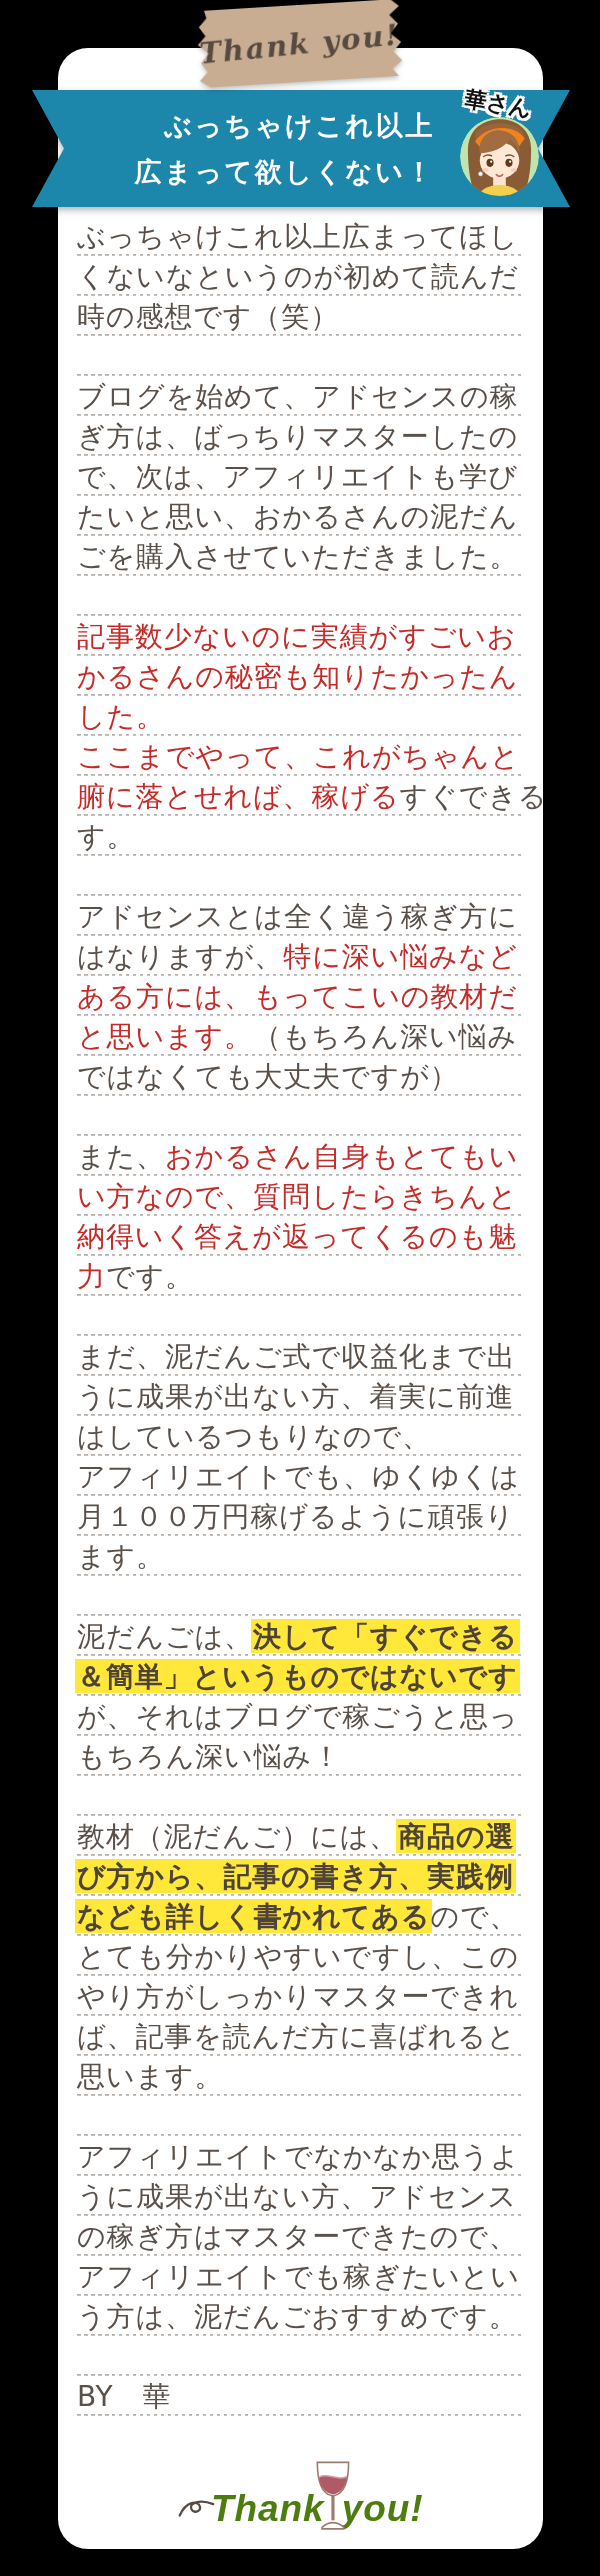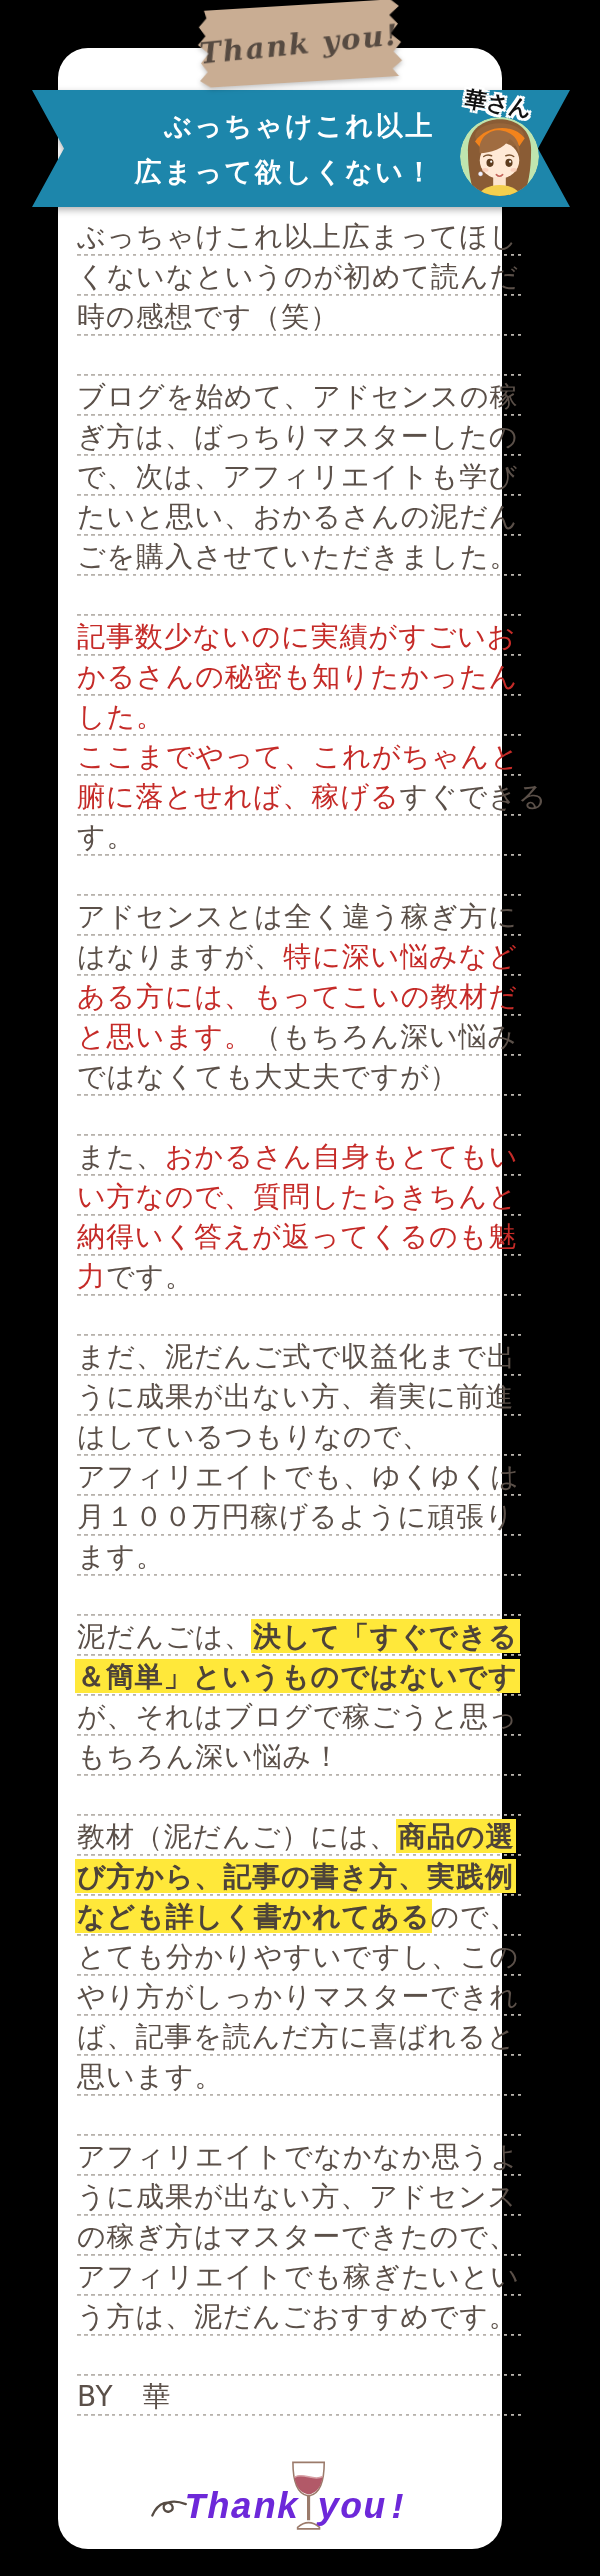--- a/index.html
+++ b/index.html
@@ -1,20 +1,20 @@
 <!DOCTYPE html>
 <html style="font-size:14px"><head>
 <meta charset="utf-8">
 <style>
   html,body{margin:0;padding:0;background:#000;}
   .stage{position:relative;width:600px;height:2576px;background:#000;overflow:hidden;
          font-family:"DejaVu Sans",sans-serif;}
 
   
-  .card{position:absolute;left:58px;top:48px;width:444px;height:2501px;
+  .card{position:absolute;left:58px;top:48px;width:485px;height:2501px;
         background:#ffffff;border-radius:30px;}
 
   
   .lines{position:absolute;left:19px;top:168px;width:446px;}
   .line{height:40px;display:flex;align-items:flex-end;padding-bottom:5.3px;
         box-sizing:border-box;
         background:repeating-linear-gradient(90deg,#b7b2ac 0 3.5px,rgba(0,0,0,0) 3.5px 7px) bottom left / 100% 1.8px no-repeat;
         font-size:28px;line-height:1;letter-spacing:0.9px;color:#5b5049;}
   .line span{white-space:pre;}
   .seg-n{color:#5b5049;}
@@ -43,22 +43,22 @@
           overflow:hidden;z-index:5;}
   .avatar svg{display:block;width:100%;height:100%;}
   .avatar-label{position:absolute;left:454px;top:89px;width:88px;text-align:center;
           z-index:6;transform:rotate(9deg);font-size:22px;font-weight:bold;color:#111;
           text-shadow:-2.6px -2.6px 0 #fff,2.6px -2.6px 0 #fff,-2.6px 2.6px 0 #fff,2.6px 2.6px 0 #fff,
                       0 -2.6px 0 #fff,0 2.6px 0 #fff,-2.6px 0 0 #fff,2.6px 0 0 #fff;}
 
   
   .stamp{position:absolute;left:50%;top:2412px;transform:translateX(-50%);
          display:flex;align-items:flex-end;z-index:2;}
-  .stamp-word{font-family:Liberation Mono, monospace;font-style:italic;font-weight:bold;
-         font-size:37px;color:#6d28d9;letter-spacing:0.9px;line-height:1;padding-bottom:3.5px;}
+  .stamp-word{font-family:Liberation Sans, sans-serif;font-style:italic;font-weight:bold;
+         font-size:37px;color:#4d7c0f;letter-spacing:0.9px;line-height:1;padding-bottom:3.5px;}
   .flourish{margin:0 -3.5px 10.5px 0;}
   .wineglass{margin:0 -12.3px -1.8px -12.3px;position:relative;z-index:3;}
 </style>
 </head>
 <body>
 
 <div class="stage">
 
   <div class="card">
     <div class="lines">

